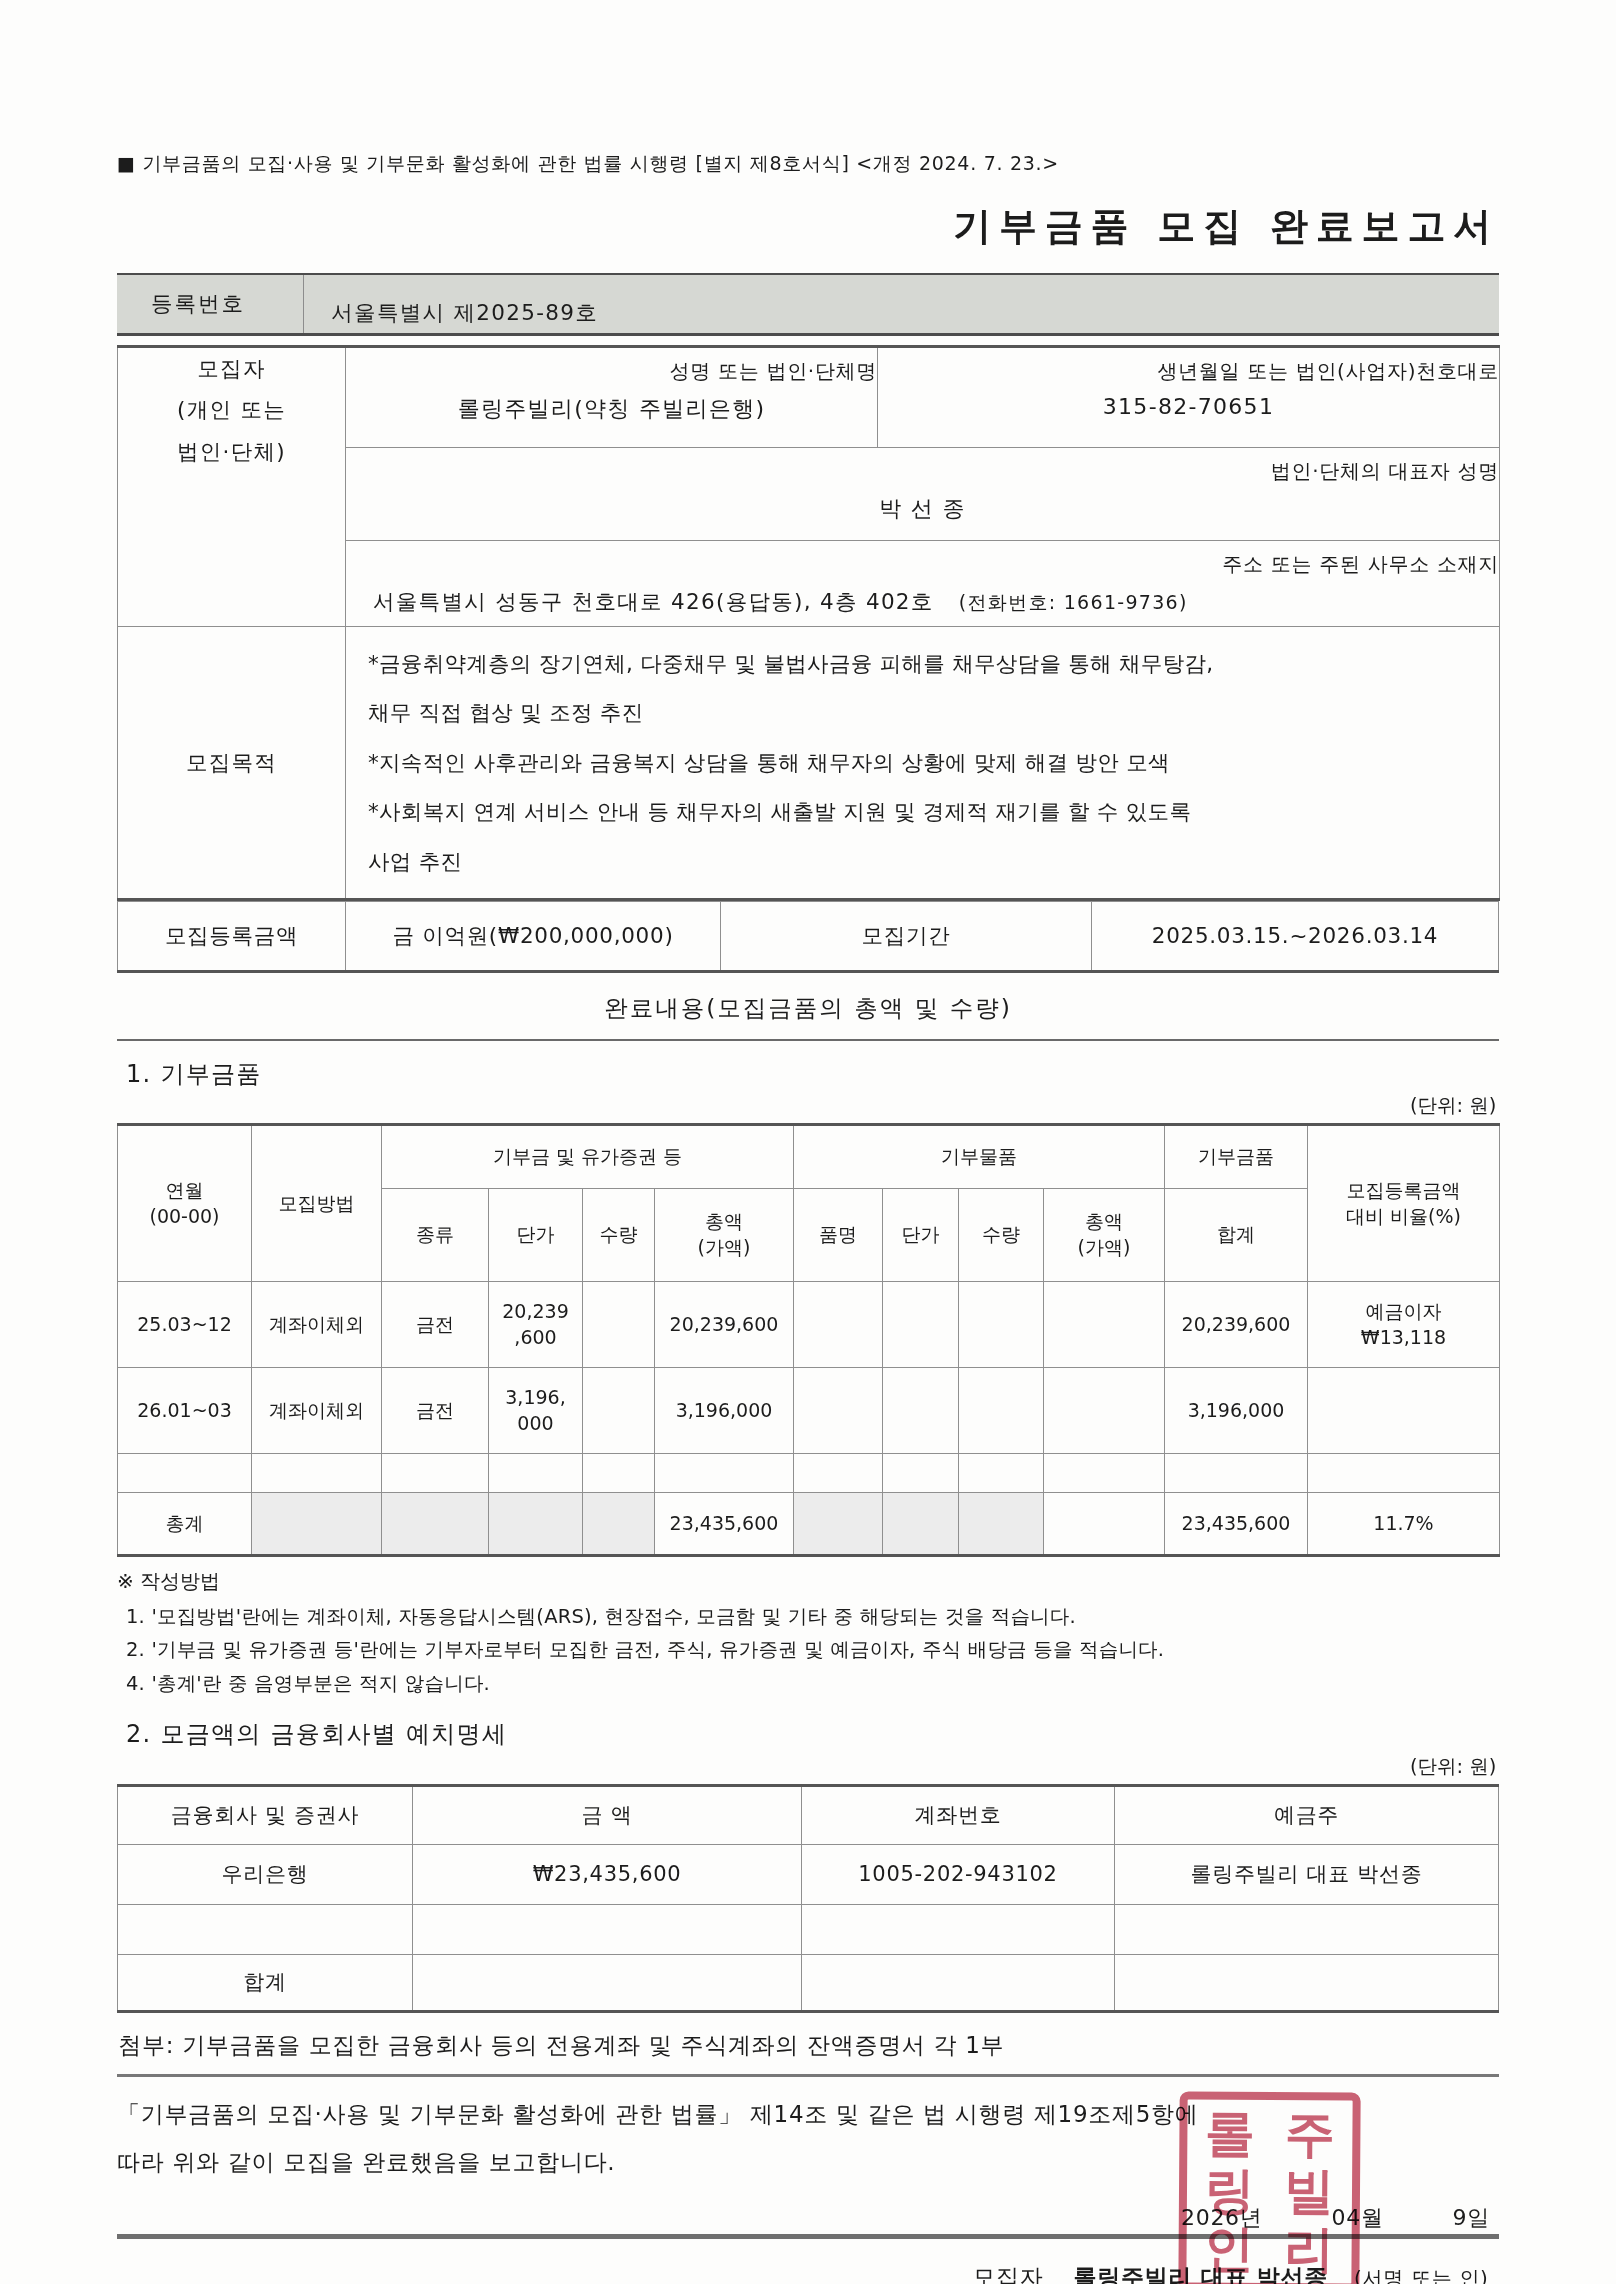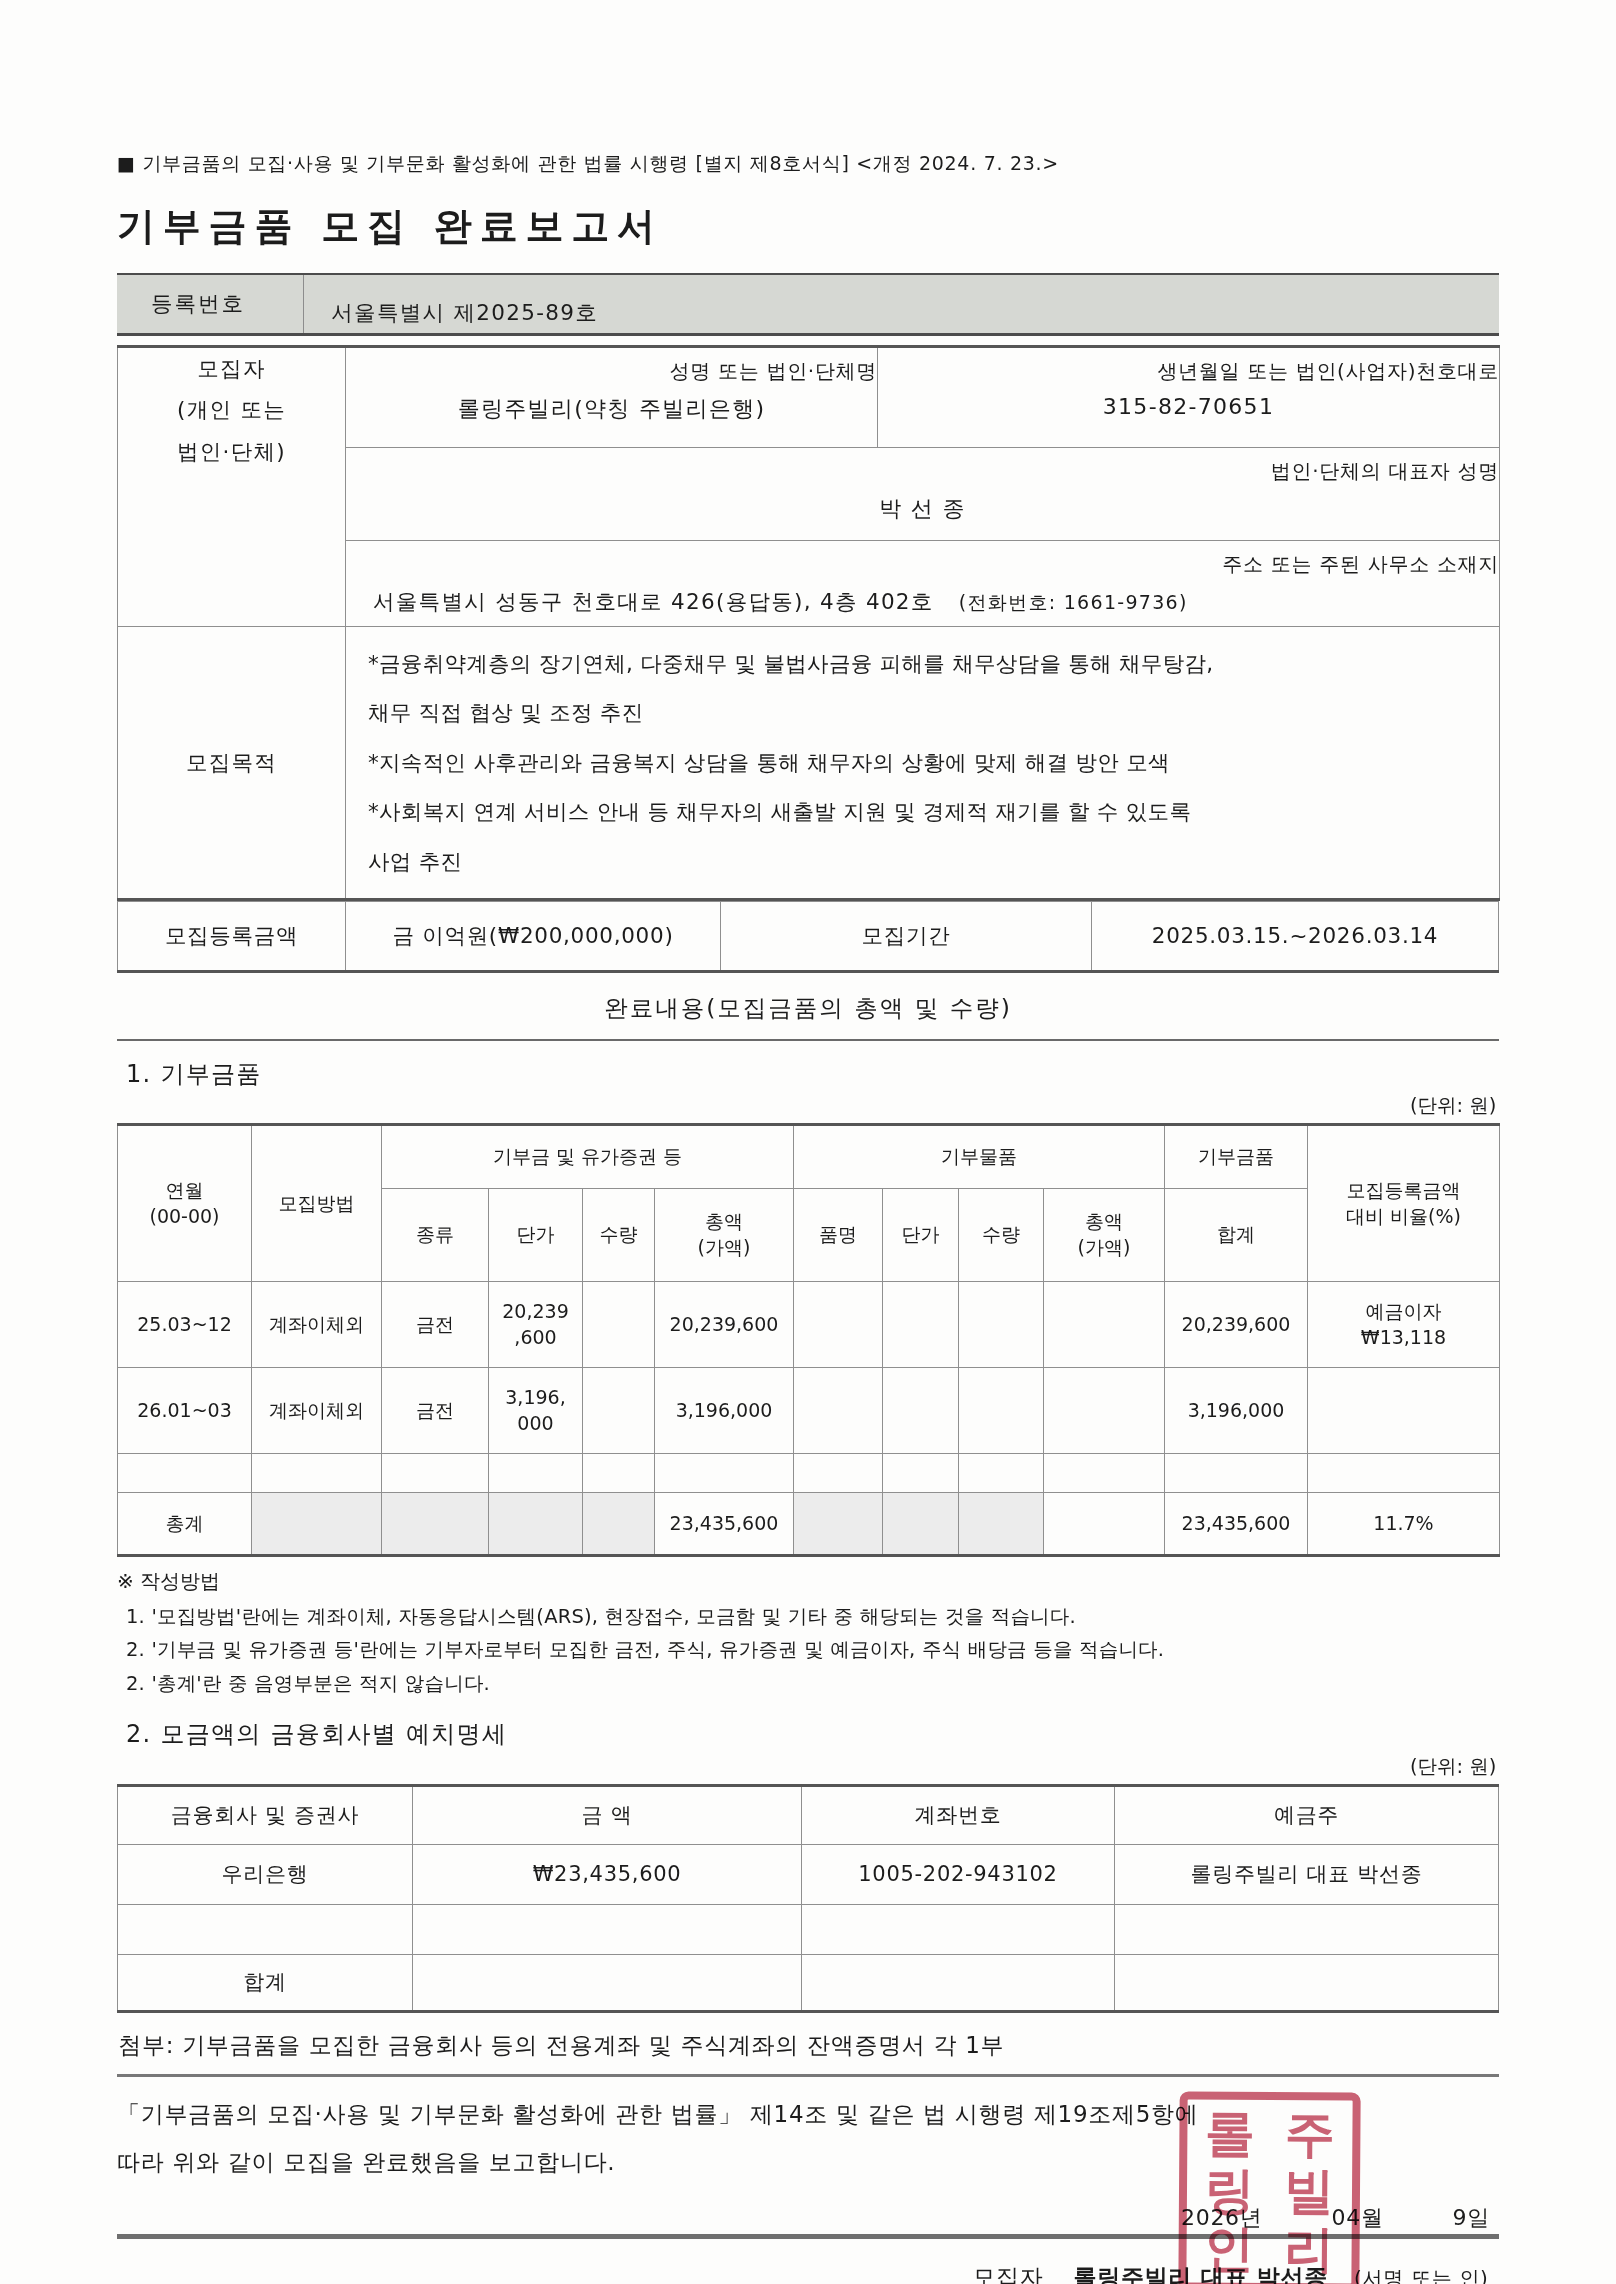--- a/index.html
+++ b/index.html
@@ -4,21 +4,21 @@
 <style>
   * { box-sizing: border-box; margin: 0; padding: 0; }
   html,body { background:#ededed; }
   .page {
     width:1616px; height:2284px; margin:0 auto; position:relative;
     background:#fdfdfc; color:#1c1c1c; overflow:hidden;
     font-family:"DejaVu Sans", sans-serif;
     padding:151px 117px 0 117px;
   }
   .top-note { font-size:19px; letter-spacing:0.7px; display:flex; align-items:center; gap:9px; }
-  .title { text-align:left; font-size:38px; font-weight:bold; letter-spacing:7.8px; margin:23.5px 0 21px 0; }
+  .title { text-align:right; font-size:38px; font-weight:bold; letter-spacing:7.8px; margin:23.5px 0 21px 0; }
 
   .reg-bar { display:flex; align-items:center; height:63px; background:#d6d8d3;
     border-top:2.6px solid #4c4c4c; border-bottom:3.3px solid #4c4c4c; font-size:21.5px; }
   .reg-bar .lbl { width:186px; padding-left:34px; letter-spacing:2px; }
   .reg-bar .vsep { width:1.3px; align-self:stretch; background:#8d8d8d; }
   .reg-bar .val { padding-left:27px; font-weight:400; letter-spacing:1.3px;margin-top:18px; }
 
   table { border-collapse:collapse; width:1381px; table-layout:fixed; }
   td, th { border:1.3px solid #8f8f8f; font-weight:normal; vertical-align:middle; }
   .tbl-heavy { border-top:3.3px solid #555; border-bottom:3.3px solid #555; margin-top:9px; }
@@ -283,21 +283,21 @@
       <td>23,435,600</td>
       <td>11.7%</td>
     </tr>
   </tbody>
     </table>
 
   <div class="notes">
     <div class="notes-title">※ 작성방법</div>
     <div class="item">1. '모집방법'란에는 계좌이체, 자동응답시스템(ARS), 현장접수, 모금함 및 기타 중 해당되는 것을 적습니다.</div>
     <div class="item">2. '기부금 및 유가증권 등'란에는 기부자로부터 모집한 금전, 주식, 유가증권 및 예금이자, 주식 배당금 등을 적습니다.</div>
-    <div class="item">2. '총계'란 중 음영부분은 적지 않습니다.</div>
+    <div class="item">4. '총계'란 중 음영부분은 적지 않습니다.</div>
   </div>
 
   <div class="sub-title" style="margin-top:18px">2. 모금액의 금융회사별 예치명세</div>
   <div class="unit-note">(단위: 원)</div>
 
   <table class="dep-tbl tbl-heavy" style="margin-top:0">
     <colgroup>
         <col style="width:295px">
         <col style="width:389px">
         <col style="width:313px">

